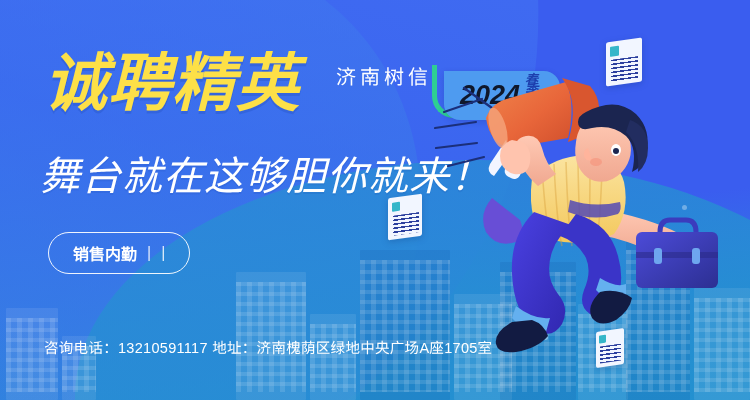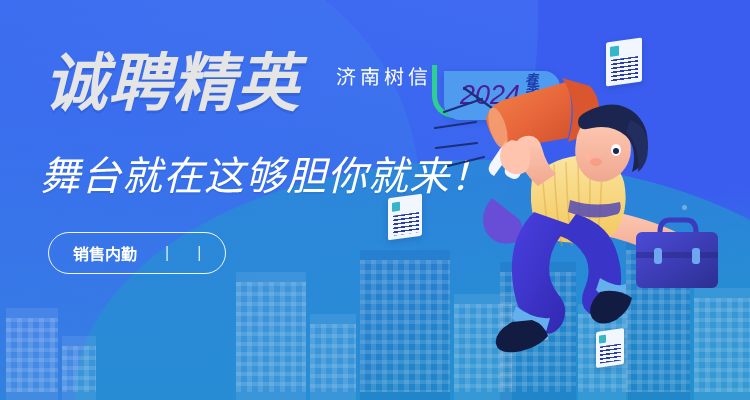--- a/index.html
+++ b/index.html
@@ -68,21 +68,21 @@
   
   .copy{position:absolute;left:0;top:0;width:560px;height:400px;}
 
   .headline-row{
     position:absolute;left:44px;top:52px;
     display:flex;align-items:flex-start;
   }
   .headline{
     font-size:63px;line-height:1;
     font-weight:bold;font-style:italic;
-    color:#e5e5e5;
+    color:#fde047;
     letter-spacing:1px;
     text-shadow:0 3px 0 rgba(20,60,160,.20);
     white-space:nowrap;
   }
 
   .badge-col{
     margin-left:14px;margin-top:9px;
     display:flex;flex-direction:row;align-items:flex-start;
   }
   .company{
@@ -102,22 +102,22 @@
   }
   .badge{
     position:relative;margin-left:12px;
     background:#4e9bf0;
     border-radius:0 16px 16px 16px;
     padding:4px 12px 5px 16px;
     display:flex;align-items:center;gap:5px;
     box-shadow:0 2px 6px rgba(10,40,110,.18);
   }
   .badge-year{
-    font-size:27px;line-height:1;font-weight:normal;font-style:italic;
-    color:#4c1d95;letter-spacing:0px;
+    font-size:27px;line-height:1;font-weight:bold;font-style:italic;
+    color:#0f172a;letter-spacing:0px;
   }
   .badge-sub{
     display:flex;flex-direction:column;
     font-size:13px;line-height:10px;font-weight:bold;font-style:italic;
     color:#1d3fae;letter-spacing:1px;
   }
 
   .subhead{
     position:absolute;left:40px;top:155px;
     font-size:40px;line-height:1.08;
@@ -127,21 +127,21 @@
     white-space:nowrap;
     text-shadow:0 2px 0 rgba(20,60,160,.12);
     font-family:Liberation Serif, serif;
   }
 
   .jobs{
     position:absolute;left:48px;top:232px;
     border:1.6px solid rgba(255,255,255,.92);
     border-radius:22px;
     padding:8px 24px;
-    display:flex;align-items:center;gap:28px;
+    display:flex;align-items:center;gap:10px;
     font-size:16px;font-weight:bold;color:#ffffff;
     white-space:nowrap;
   }
   .jobs .sep{color:rgba(255,255,255,.82);font-weight:normal;}
 
   .contact{
     position:absolute;left:44px;top:336px;
     font-size:14.5px;color:#ffffff;
     letter-spacing:.3px;white-space:nowrap;
   }
@@ -248,20 +248,21 @@
     </div>
 
     <div class="subhead">舞台就在这够胆你就来！</div>
 
     <div class="jobs">
       <span>销售内勤</span>
       <span class="sep">|</span>
       <span class="sep">|</span>
     </div>
 
+    <div class="contact">咨询电话：13210591117 地址：济南槐荫区绿地中央广场A座1705室</div>
   </div>
 
   <div class="illus">
 
     <svg width="330" height="400" style="position:absolute;left:0;top:0;">
       <g class="speed" stroke="#1b2f7a" stroke-width="2.2" stroke-linecap="round" fill="none">
         <line x1="24" y1="112" x2="62" y2="99"></line>
         <line x1="15" y1="128" x2="56" y2="122"></line>
         <line x1="16" y1="148" x2="57" y2="143"></line>
         <line x1="28" y1="166" x2="64" y2="157"></line>

